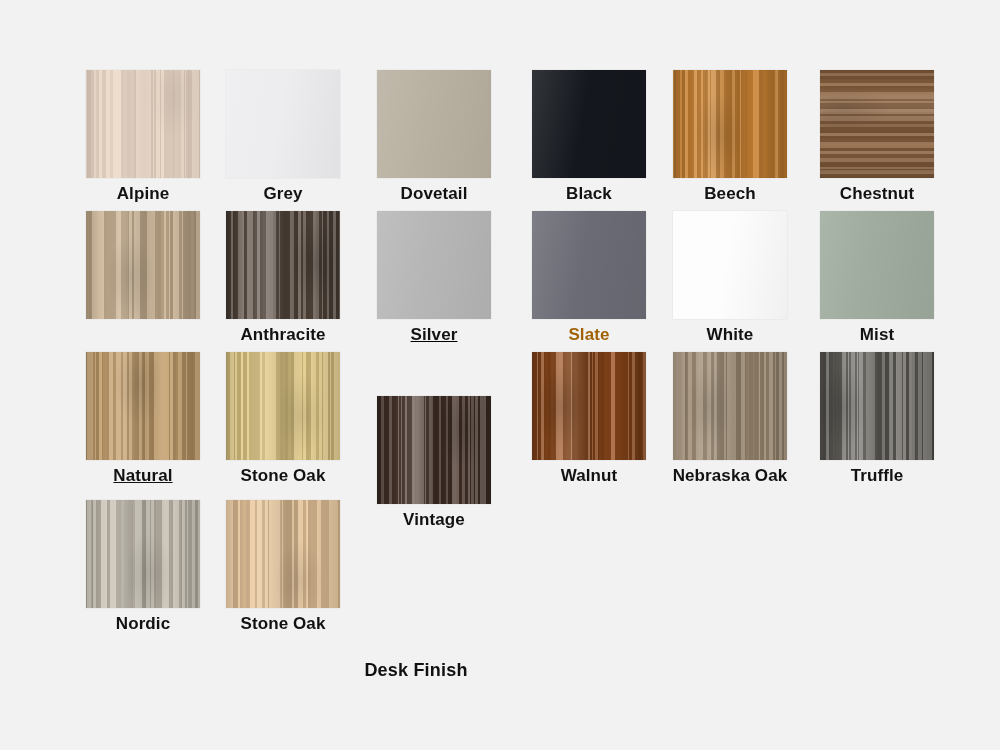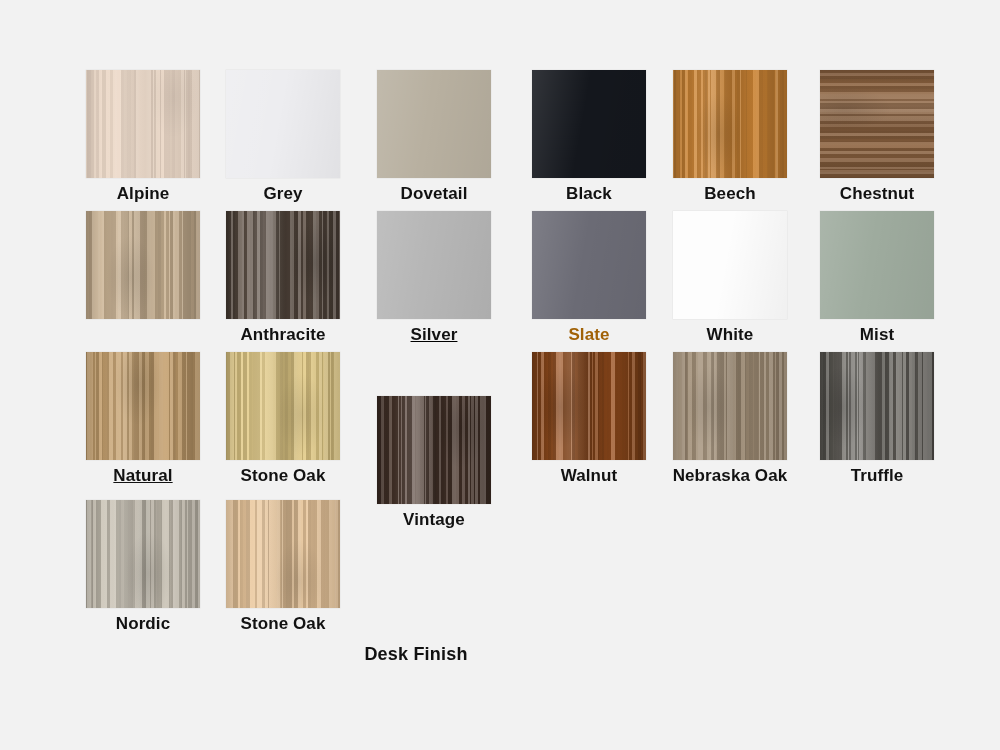--- a/index.html
+++ b/index.html
@@ -52,21 +52,21 @@
     font-weight: bold;
     color: #121212;
     letter-spacing: 0.1px;
     line-height: 20px;
     white-space: nowrap;
   }
 
   #board-title {
     position: absolute;
     left: 0;
-    top: 644px;
+    top: 660px;
     width: 832px;
     text-align: center;
     font-size: 18px;
     font-weight: bold;
     color: #111111;
     letter-spacing: 0.2px;
   }
 </style>
 </head>
 <body style="background: rgb(242, 242, 242);">

